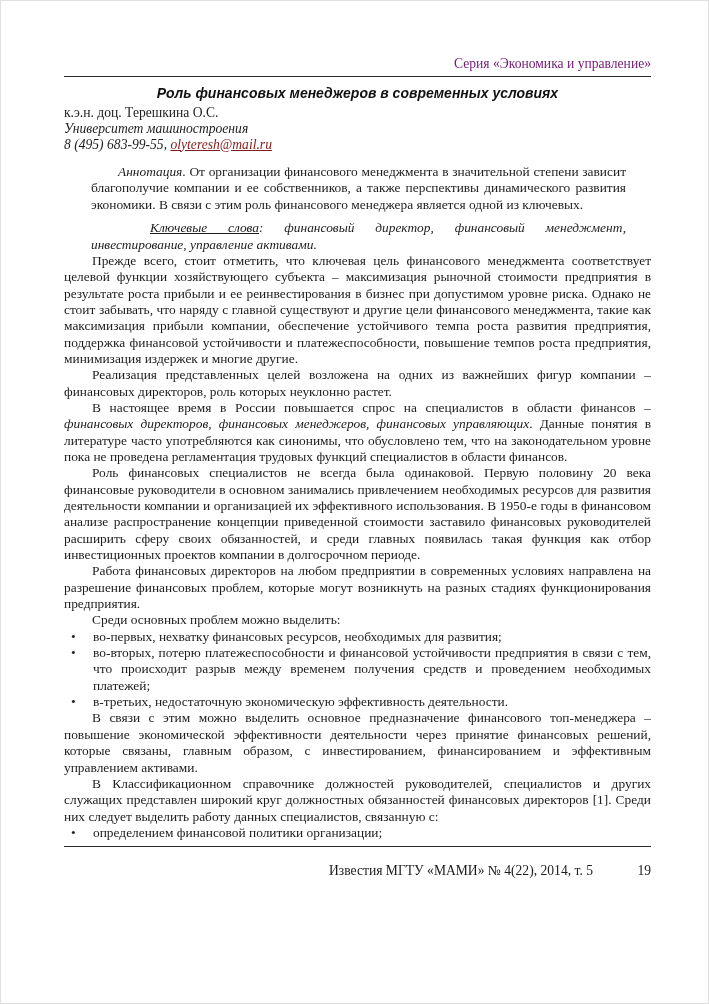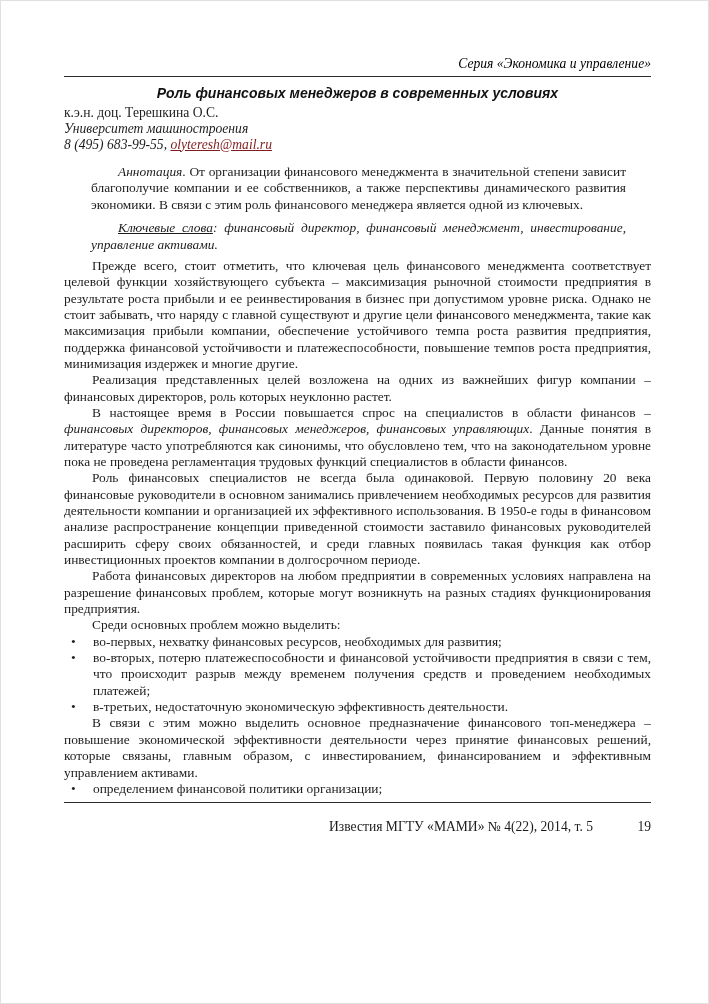--- a/index.html
+++ b/index.html
@@ -16,25 +16,24 @@
     border: 1px solid #e0e0e0;
     padding: 55px 57px 0 63px;
     font-family: "Liberation Serif", serif;
     font-size: 13.4px;
     line-height: 16.35px;
     color: #1c1c1c;
     overflow: hidden;
   }
   .series-row {
     text-align: right;
-    color: #000000;
+    color: #701a75;
     font-size: 13.6px;
     padding-bottom: 4px;
     border-bottom: 1px solid #2a2a2a;
-    font-style: italic;
   }
   .doc-title {
     margin: 7px 0 3px 0;
     text-align: center;
     font-family: "Liberation Sans", sans-serif;
     font-style: italic;
     font-weight: bold;
     font-size: 14px;
     line-height: 18px;
     color: #111;
@@ -52,22 +51,22 @@
     margin: 12px 25px 0 27px;
     text-align: justify;
   }
   .abstract-block .para-first { text-indent: 27px; }
   .keywords-block {
     margin: 7px 25px 0 27px;
     text-align: justify;
     font-style: italic;
     text-indent: 27px;
   }
-  .kw-label { text-decoration: underline; }
-  .body-text { margin-top: 5px; }
+  .kw-label { text-decoration: underline; margin-left: 32px; }
+  .body-text { }
   p.para {
     margin: 0;
     text-align: justify;
     text-indent: 28px;
   }
   ul.bullets {
     margin: 0;
     padding: 0;
     list-style: none;
   }
@@ -129,20 +128,21 @@
     <p class="para">Работа финансовых директоров на любом предприятии в современных условиях направлена на разрешение финансовых проблем, которые могут возникнуть на разных стадиях функционирования предприятия.</p>
     <p class="para">Среди основных проблем можно выделить:</p>
 
     <ul class="bullets">
       <li><span class="marker">•</span><span>во-первых, нехватку финансовых ресурсов, необходимых для развития;</span></li>
       <li><span class="marker">•</span><span>во-вторых, потерю платежеспособности и финансовой устойчивости предприятия в связи с тем, что происходит разрыв между временем получения средств и проведением необходимых платежей;</span></li>
       <li><span class="marker">•</span><span>в-третьих, недостаточную экономическую эффективность деятельности.</span></li>
     </ul>
 
     <p class="para">В связи с этим можно выделить основное предназначение финансового топ-менеджера – повышение экономической эффективности деятельности через принятие финансовых решений, которые связаны, главным образом, с инвестированием, финансированием и эффективным управлением активами.</p>
+    <p class="para">В Классификационном справочнике должностей руководителей, специалистов и других служащих представлен широкий круг должностных обязанностей финансовых директоров [1]. Среди них следует выделить работу данных специалистов, связанную с:</p>
 
     <ul class="bullets">
       <li><span class="marker">•</span><span>определением финансовой политики организации;</span></li>
     </ul>
   </div>
 
   <div class="footer-row">
     <div class="footer-spacer"></div>
     <div class="footer-journal">Известия МГТУ «МАМИ» № 4(22), 2014, т. 5</div>
     <div class="footer-pagenum">19</div>

